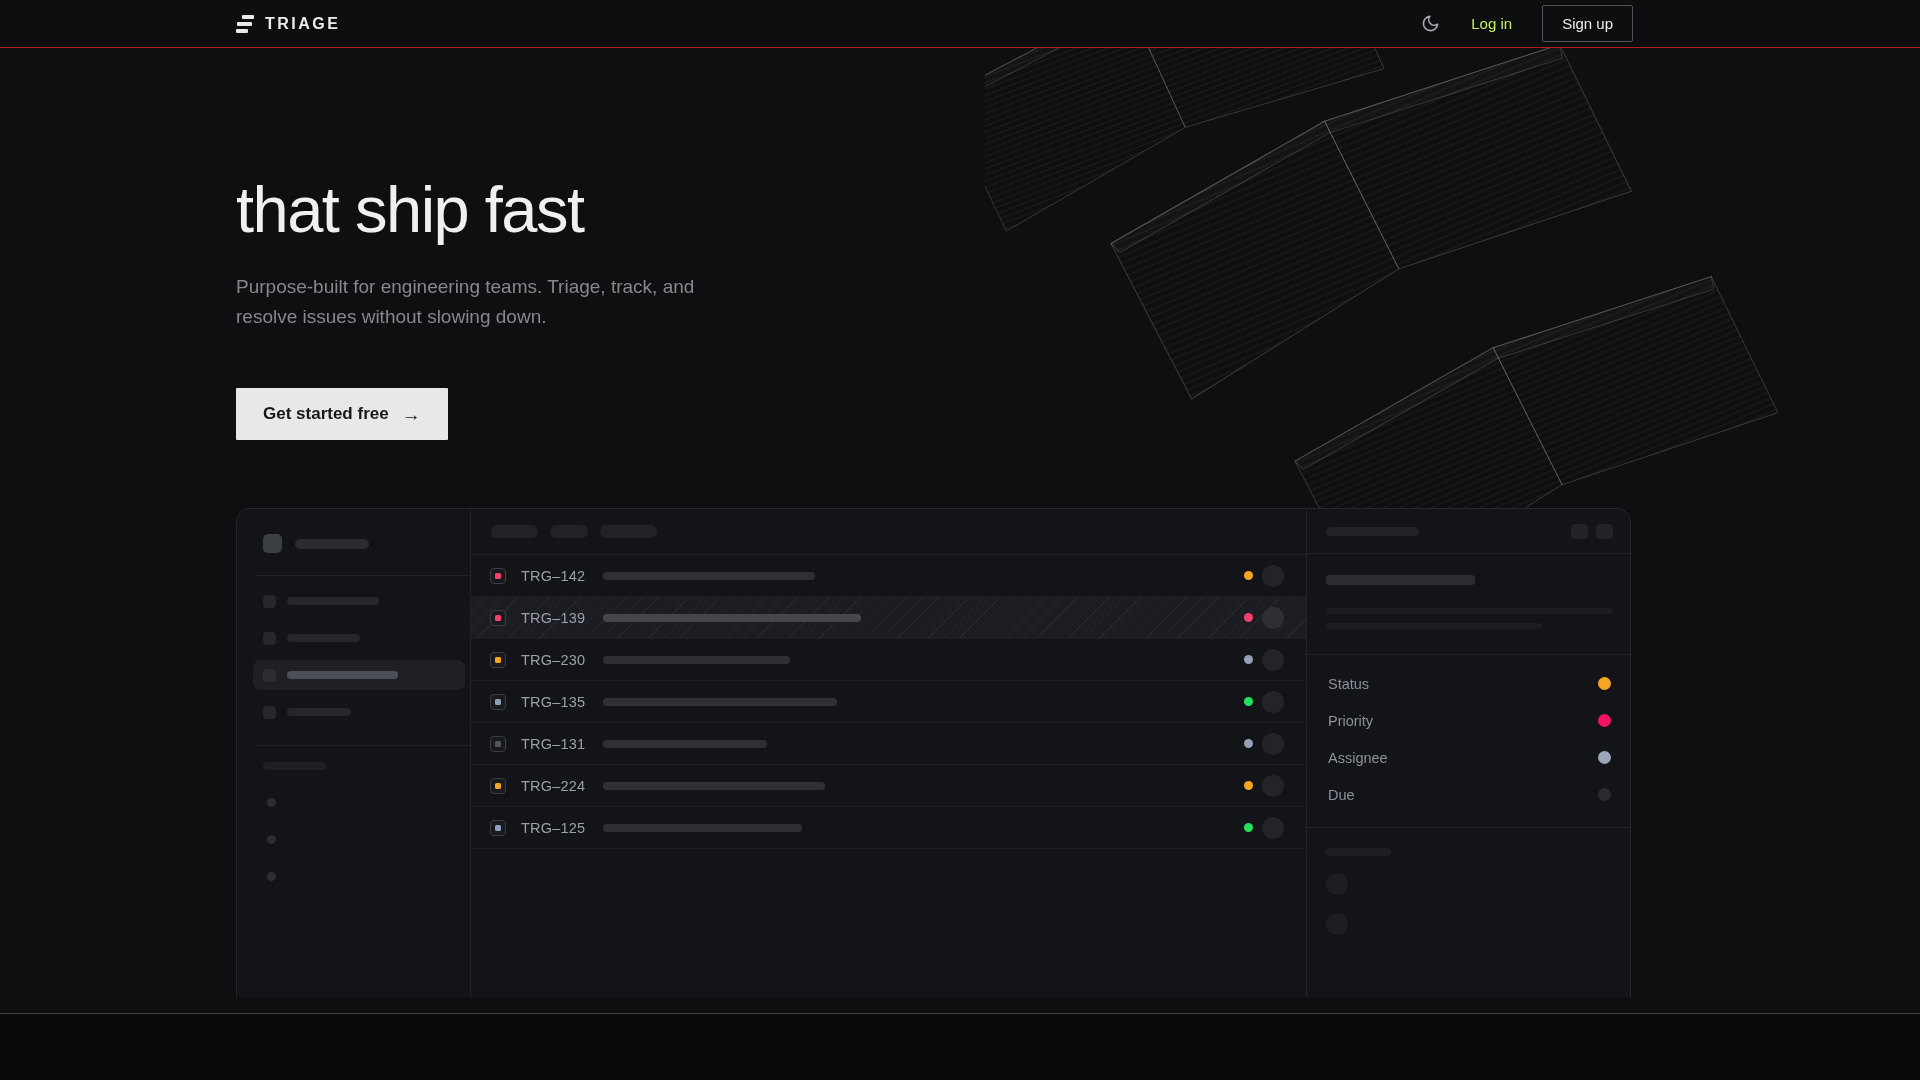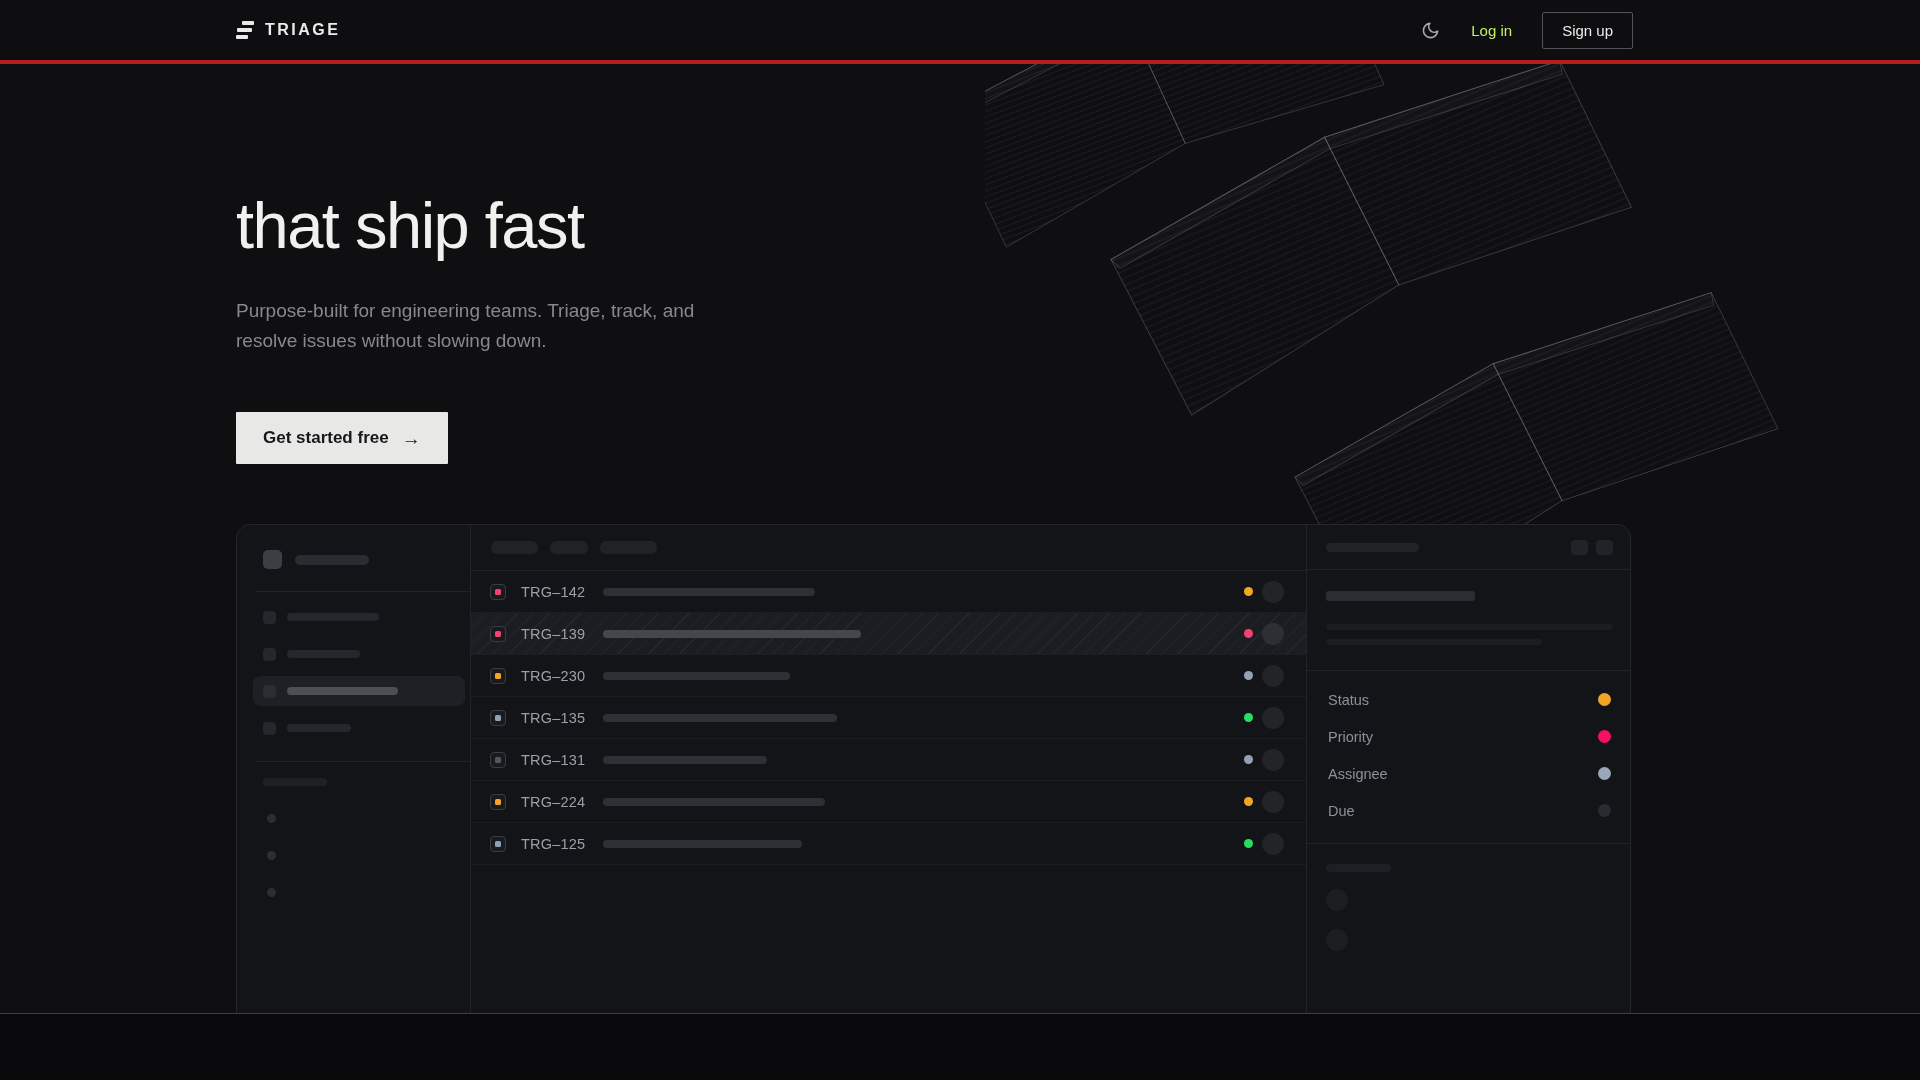--- a/index.html
+++ b/index.html
@@ -7,21 +7,21 @@
   body {
     background:#0f0f11;
     font-family:"Liberation Sans", sans-serif;
     color:#ececea;
     position:relative;
   }
   .container { width:1397px; margin-left:236px; position:relative; }
 
   
   .nav {
-    height:64px; border-bottom:4px solid #b91c1c;
+    height:48px; border-bottom:1px solid #b91c1c;
     display:flex; align-items:center; position:relative; z-index:5;
     background:#0e0e10;
   }
   .nav-inner { display:flex; align-items:center; justify-content:space-between; }
   .brand { display:flex; align-items:center; gap:11px; cursor:default; }
   .brand-icon { display:flex; flex-direction:column; gap:3px; width:18px; }
   .brand-icon span { height:4px; border-radius:1px; background:#e9e9e7; }
   .brand-icon .b1 { width:12px; margin-left:6px; }
   .brand-icon .b2 { width:15px; margin-left:1px; }
   .brand-icon .b3 { width:12px; margin-left:0; }
@@ -39,21 +39,21 @@
   .hero { position:relative; height:949px; overflow:hidden; }
   .deco {
     position:absolute; top:0; left:985px; width:800px; height:460px;
     pointer-events:none;
   }
   .hero-copy { position:relative; z-index:2; padding-top:66px; }
   h1.headline {
     font-size:65px; line-height:64px; font-weight:500; letter-spacing:-1.5px; color:#f0f0ee;
   }
   .subtitle {
-    margin-top:38px; font-size:19px; line-height:30px; color:#87888e; max-width:480px;
+    margin-top:30px; font-size:19px; line-height:30px; color:#87888e; max-width:480px;
   }
   .cta {
     margin-top:56px; display:inline-flex; align-items:center; gap:13px;
     background:#e8e8e6; color:#17181a; border:none; cursor:pointer;
     padding:16px 27px; font-size:17px; font-weight:600; border-radius:1px;
     font-family:"Liberation Sans", sans-serif;
   }
   .cta .arrow { font-size:19px; font-weight:400; line-height:1; }
 
   

